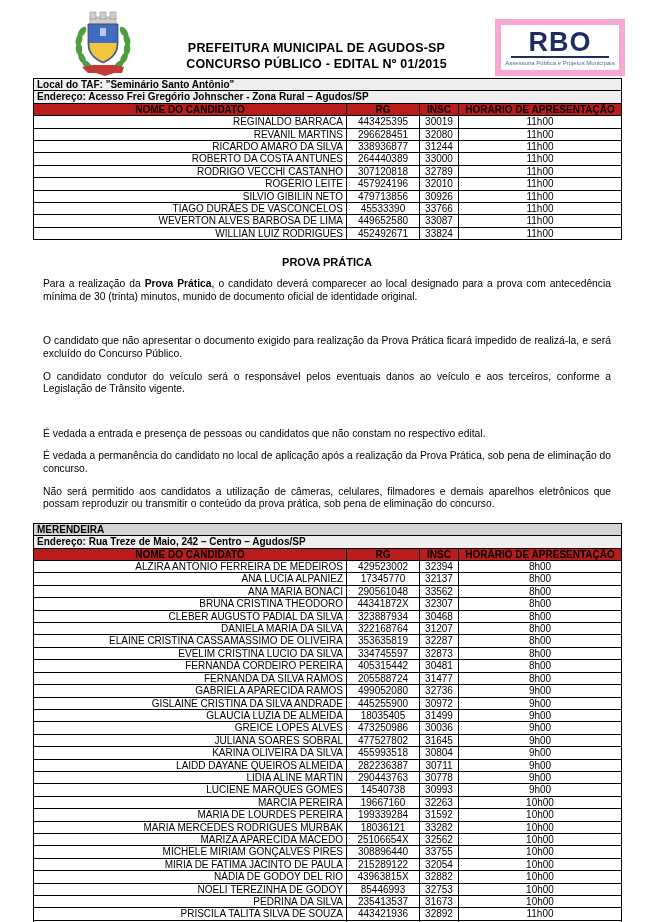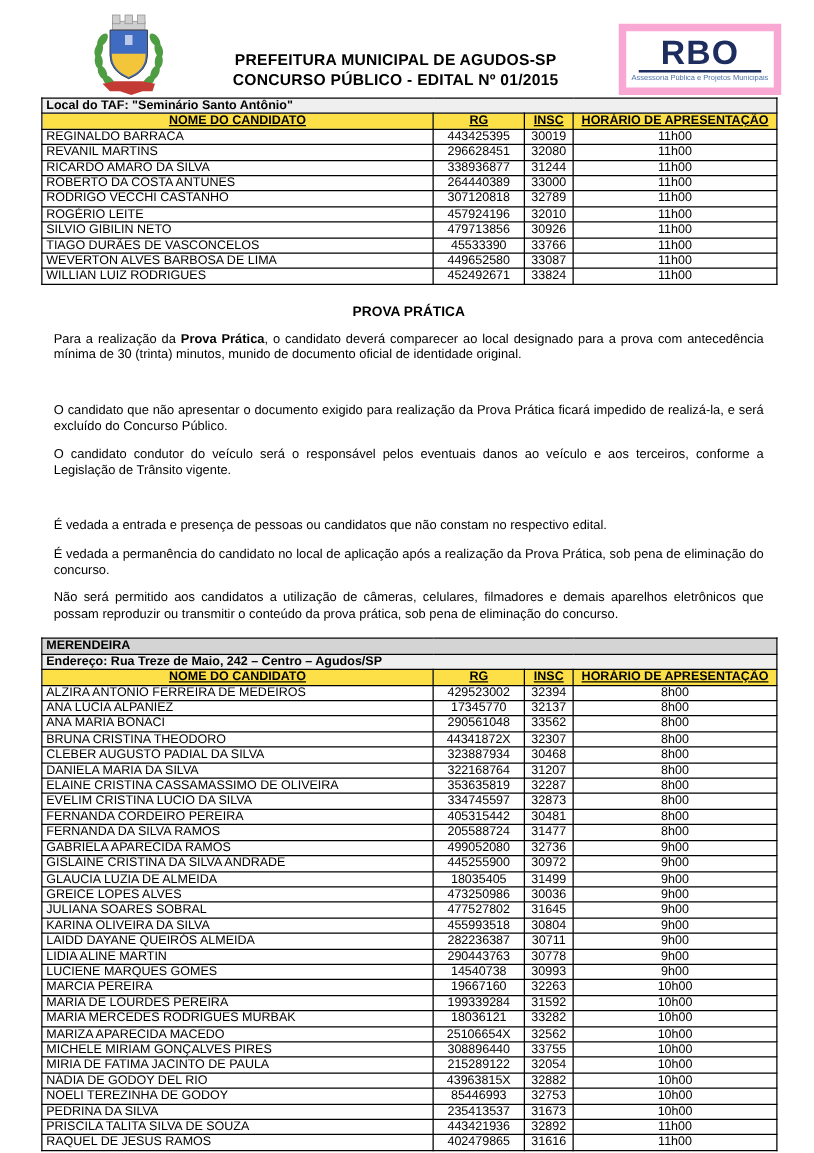--- a/index.html
+++ b/index.html
@@ -14,22 +14,22 @@
   .rbo-word{color:#1d2d5e;font-weight:bold;font-size:27px;line-height:26px;letter-spacing:1px;}
   .rbo-rule{height:2px;background:#1d2d5e;margin:1px 8px 2px;}
   .rbo-tagline{font-size:6px;color:#4a6fa5;line-height:7px;white-space:nowrap;overflow:hidden;}
 
   
   .content{margin:4px 0 0 33px;width:588px;}
   table.ctable{border-collapse:collapse;width:588px;font-size:10px;table-layout:fixed;}
   table.ctable td,table.ctable th{border:1px solid #000;padding:0 3px;height:11.4px;line-height:11.4px;overflow:hidden;white-space:nowrap;box-sizing:border-box;}
   tr.t-title td{background:#d4d4d4;font-weight:bold;}
   tr.t-sub td{background:#efefef;font-weight:bold;}
-  tr.t-cols th{background:#fde047;font-weight:bold;text-align:center;font-size:10px;text-decoration:underline;}
-  td.c0{text-align:left;}
+  tr.t-cols th{background:#b91c1c;font-weight:bold;text-align:center;font-size:10px;}
+  td.c0{text-align:right;}
   td.c1,td.c2,td.c3{text-align:center;}
 
   
   .prova{margin-top:16px;width:588px;}
   .prova-title{text-align:center;font-weight:bold;font-size:11px;margin:0 0 9px 0;}
   .prova p{margin:10px;text-align:justify;font-size:10.3px;line-height:12.6px;}
   .gap{height:12px;}
   .tbl2{margin-top:12px;}
   b.inline{font-weight:bold;}
 </style>
@@ -82,20 +82,23 @@
       <colgroup>
           <col style="width:313px">
           <col style="width:73px">
           <col style="width:39px">
           <col style="width:163px">
         </colgroup>
       <tbody>
       <tr class="t-sub">
         <td colspan="4">Local do TAF: "Seminário Santo Antônio"</td>
       </tr>
+      <tr class="t-sub">
+        <td colspan="4">Endereço: Acesso Frei Gregório Johnscher - Zona Rural – Agudos/SP</td>
+      </tr>
       <tr class="t-cols">
         <th>NOME DO CANDIDATO</th>
         <th>RG</th>
         <th>INSC</th>
         <th>HORÁRIO DE APRESENTAÇÃO</th>
       </tr>
       </tbody>
         <tbody>
           <tr>
             <td class="c0">REGINALDO BARRACA</td>

